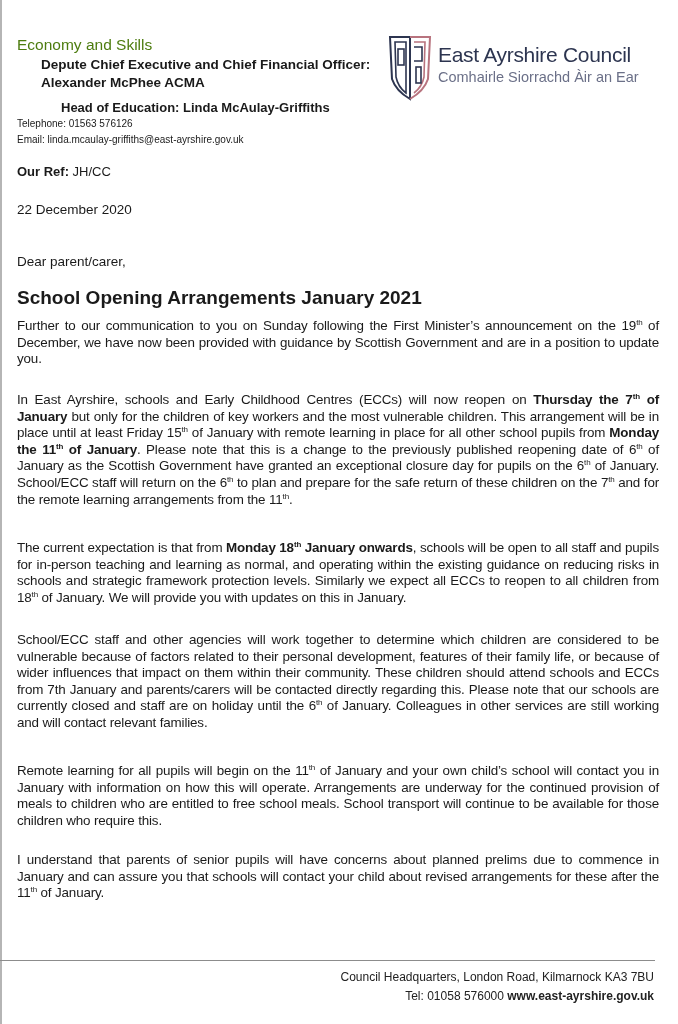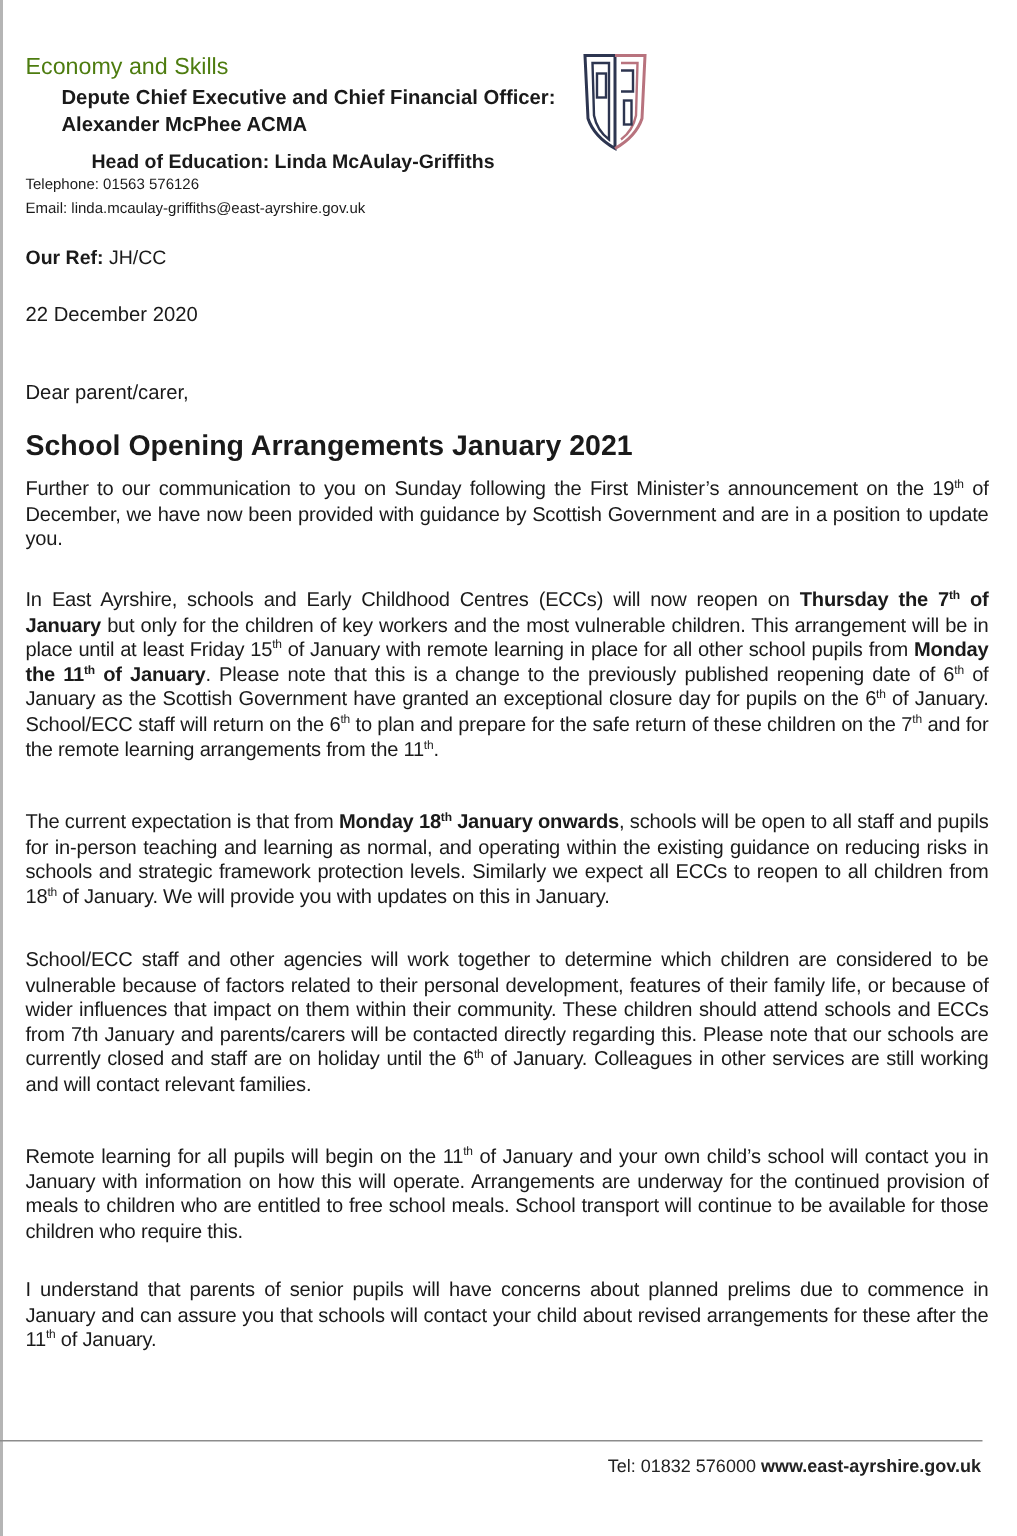--- a/index.html
+++ b/index.html
@@ -61,30 +61,35 @@
 <div class="logo">
   <svg width="44" height="70" viewBox="0 0 44 70" style="position:absolute;left:0;top:0">
     <path d="M2 4 L22 4 L22 66 Q8 58 4 46 L2 4 Z" fill="none" stroke="#2d3550" stroke-width="2"></path>
     <path d="M22 4 L42 4 L40 46 Q36 58 22 66" fill="none" stroke="#b8737e" stroke-width="2"></path>
     <path d="M7 9 L18 9 L18 60 Q10 54 8 44 L7 9 Z" fill="none" stroke="#2d3550" stroke-width="1.6"></path>
     <rect x="10" y="16" width="6" height="16" fill="none" stroke="#2d3550" stroke-width="1.6"></rect>
     <path d="M26 9 L37 9 L36 44 Q34 54 26 60" fill="none" stroke="#b8737e" stroke-width="1.6"></path>
     <path d="M26 14 L34 14 L34 28 L26 28" fill="none" stroke="#2d3550" stroke-width="1.6"></path>
     <rect x="28" y="34" width="5" height="16" fill="none" stroke="#2d3550" stroke-width="1.6"></rect>
   </svg>
+  <div class="logo-text">
+    <div class="logo-title">East Ayrshire Council</div>
+    <div class="logo-sub">Comhairle Siorrachd Àir an Ear</div>
+  </div>
 </div>
 
 <div class="ref"><b>Our Ref:</b><span> JH/CC</span></div>
 <div class="date">22 December 2020</div>
 <div class="salutation">Dear parent/carer,</div>
 <div class="subject">School Opening Arrangements January 2021</div>
 
 <div class="body-text p1">Further to our communication to you on Sunday following the First Minister’s announcement on the 19<sup>th</sup> of December, we have now been provided with guidance by Scottish Government and are in a position to update you.</div>
 <div class="body-text p2">In East Ayrshire, schools and Early Childhood Centres (ECCs) will now reopen on <b>Thursday the 7</b><b><sup>th</sup></b><b> of January</b> but only for the children of key workers and the most vulnerable children.  This arrangement will be in place until at least Friday 15<sup>th</sup> of January with remote learning in place for all other school pupils from <b>Monday the 11</b><b><sup>th</sup></b><b> of January</b>.    Please note that this is a change to the previously published reopening date of 6<sup>th</sup> of January as the Scottish Government have granted an exceptional closure day for pupils on the 6<sup>th</sup> of January.  School/ECC staff will return on the 6<sup>th</sup> to plan and prepare for the safe return of these children on the 7<sup>th</sup> and for the remote learning arrangements from the 11<sup>th</sup>.</div>
 <div class="body-text p3">The current expectation is that from <b>Monday 18</b><b><sup>th</sup></b><b> January onwards</b>, schools will be open to all staff and pupils for in-person teaching and learning as normal, and operating within the existing guidance on reducing risks in schools and strategic framework protection levels.  Similarly we expect all ECCs to reopen to all children from 18<sup>th</sup> of January.  We will provide you with updates on this in January.</div>
 <div class="body-text p4">School/ECC staff and other agencies will work together to determine which children are considered to be vulnerable because of factors related to their personal development, features of their family life, or because of wider influences that impact on them within their community. These children should attend schools and ECCs from 7th January and parents/carers will be contacted directly regarding this. Please note that our schools are currently closed and staff are on holiday until the 6<sup>th</sup> of January. Colleagues in other services are still working and will contact relevant families.</div>
 <div class="body-text p5">Remote learning for all pupils will begin on the 11<sup>th</sup> of January and your own child’s school will contact you in January with information on how this will operate. Arrangements are underway for the continued provision of meals to children who are entitled to free school meals. School transport will continue to be available for those children who require this.</div>
 <div class="body-text p6">I understand that parents of senior pupils will have concerns about planned prelims due to commence in January and can assure you that schools will contact your child about revised arrangements for these after the 11<sup>th</sup> of January.</div>
 
 <div class="footer-line"></div>
 <div class="footer">
-  <div><span>Tel: 01832 576000 </span><b>www.east-ayrshire.gov.uk</b></div>
+  <div>Council Headquarters, London Road, Kilmarnock KA3 7BU</div>
+  <div><span>Tel: 01058 576000 </span><b>www.east-ayrshire.gov.uk</b></div>
 </div>
 
 </body></html>

